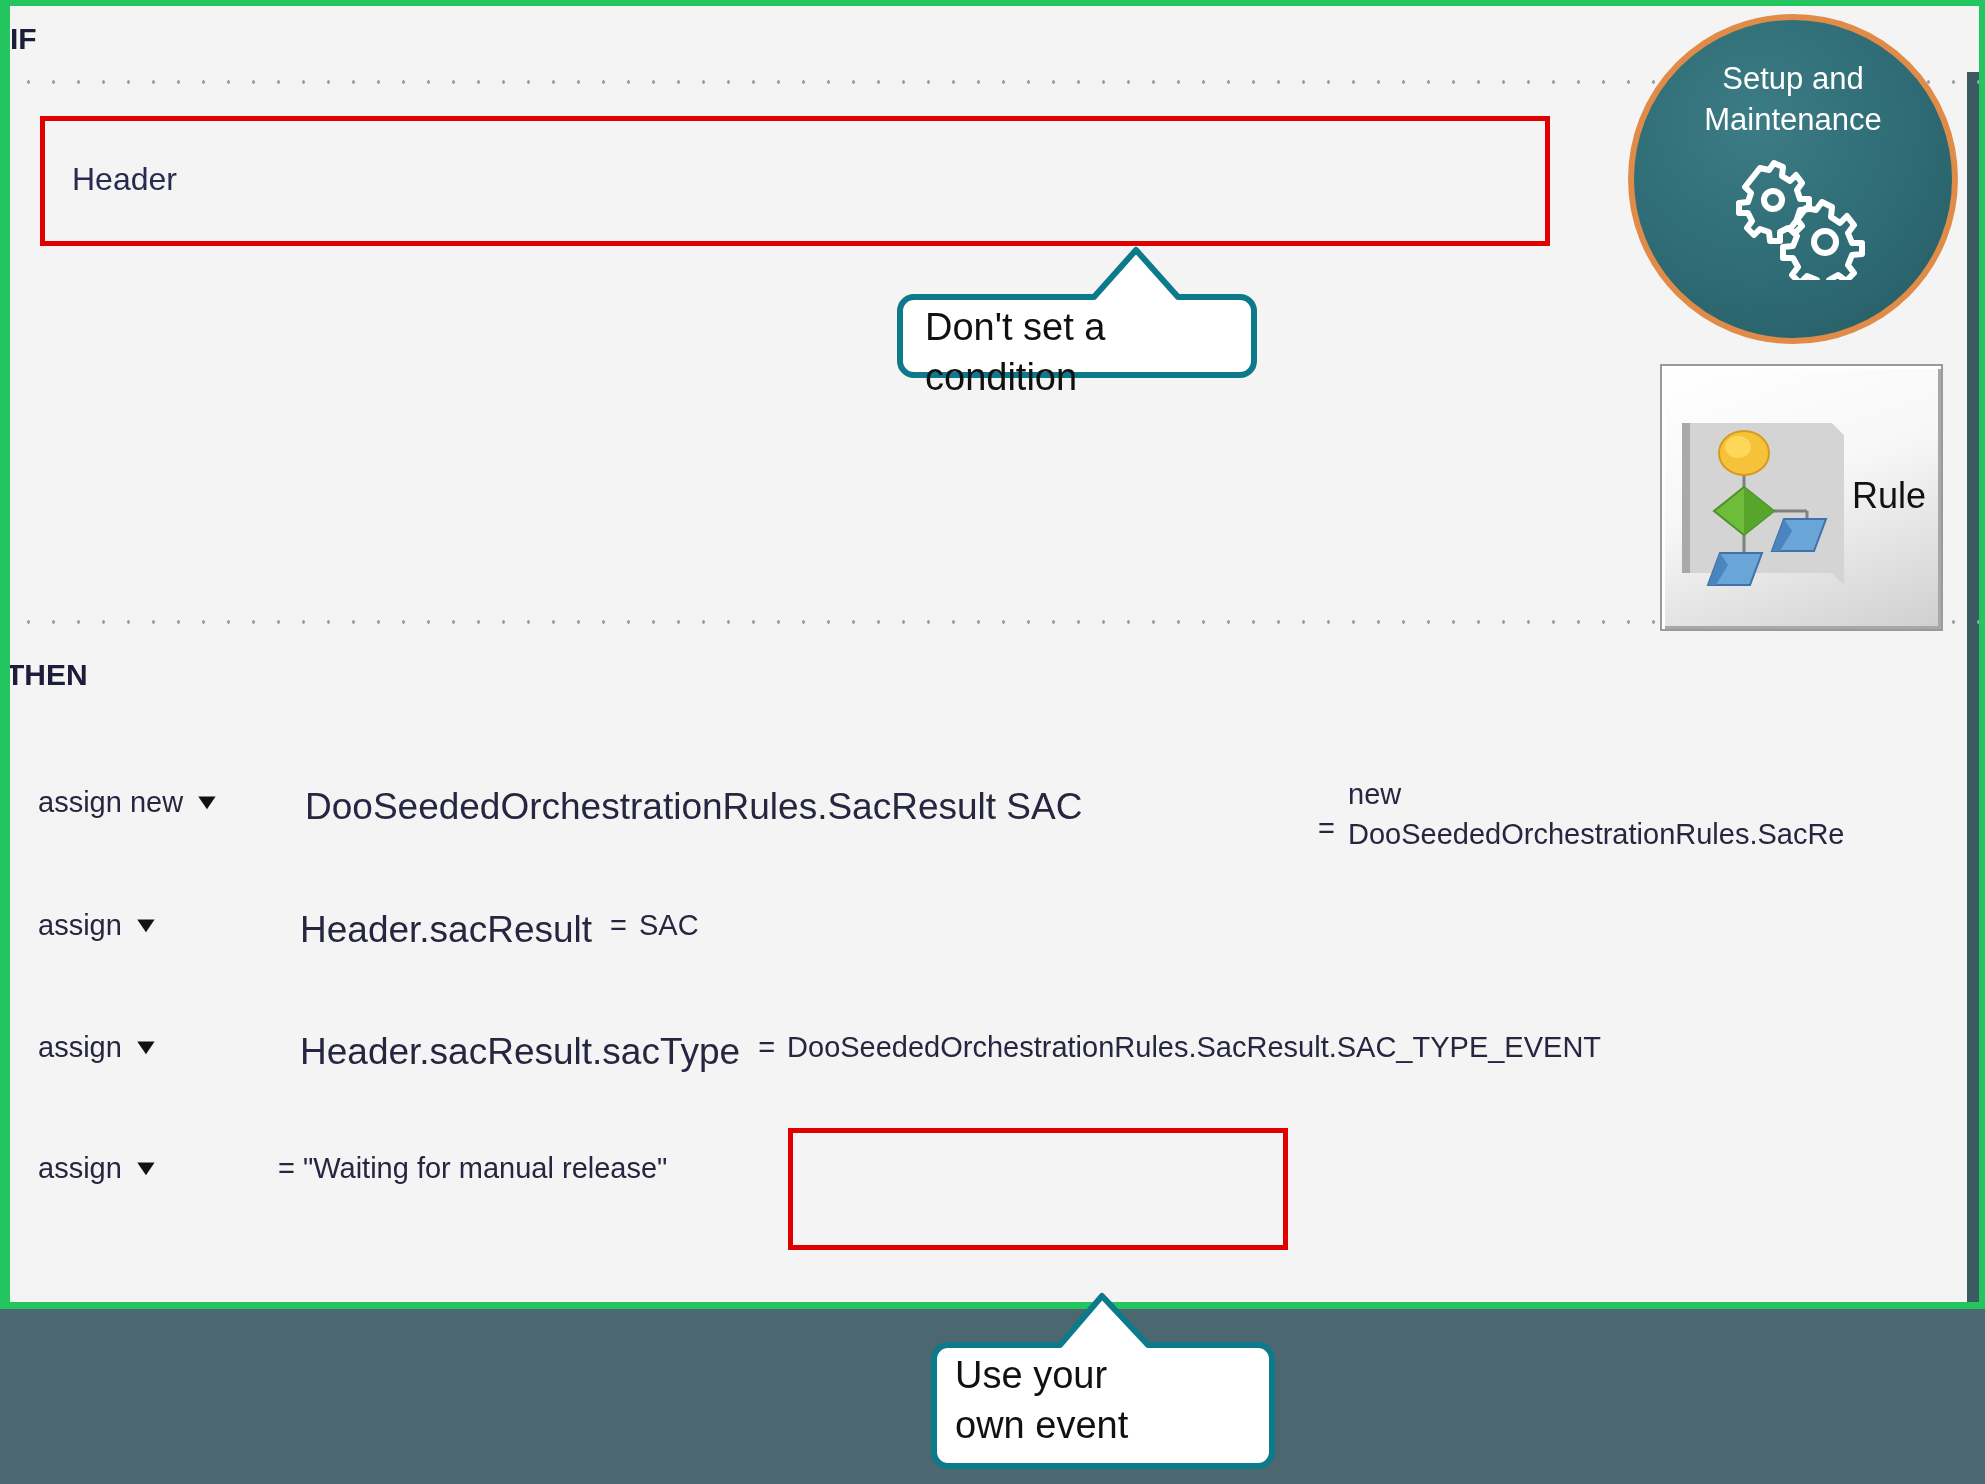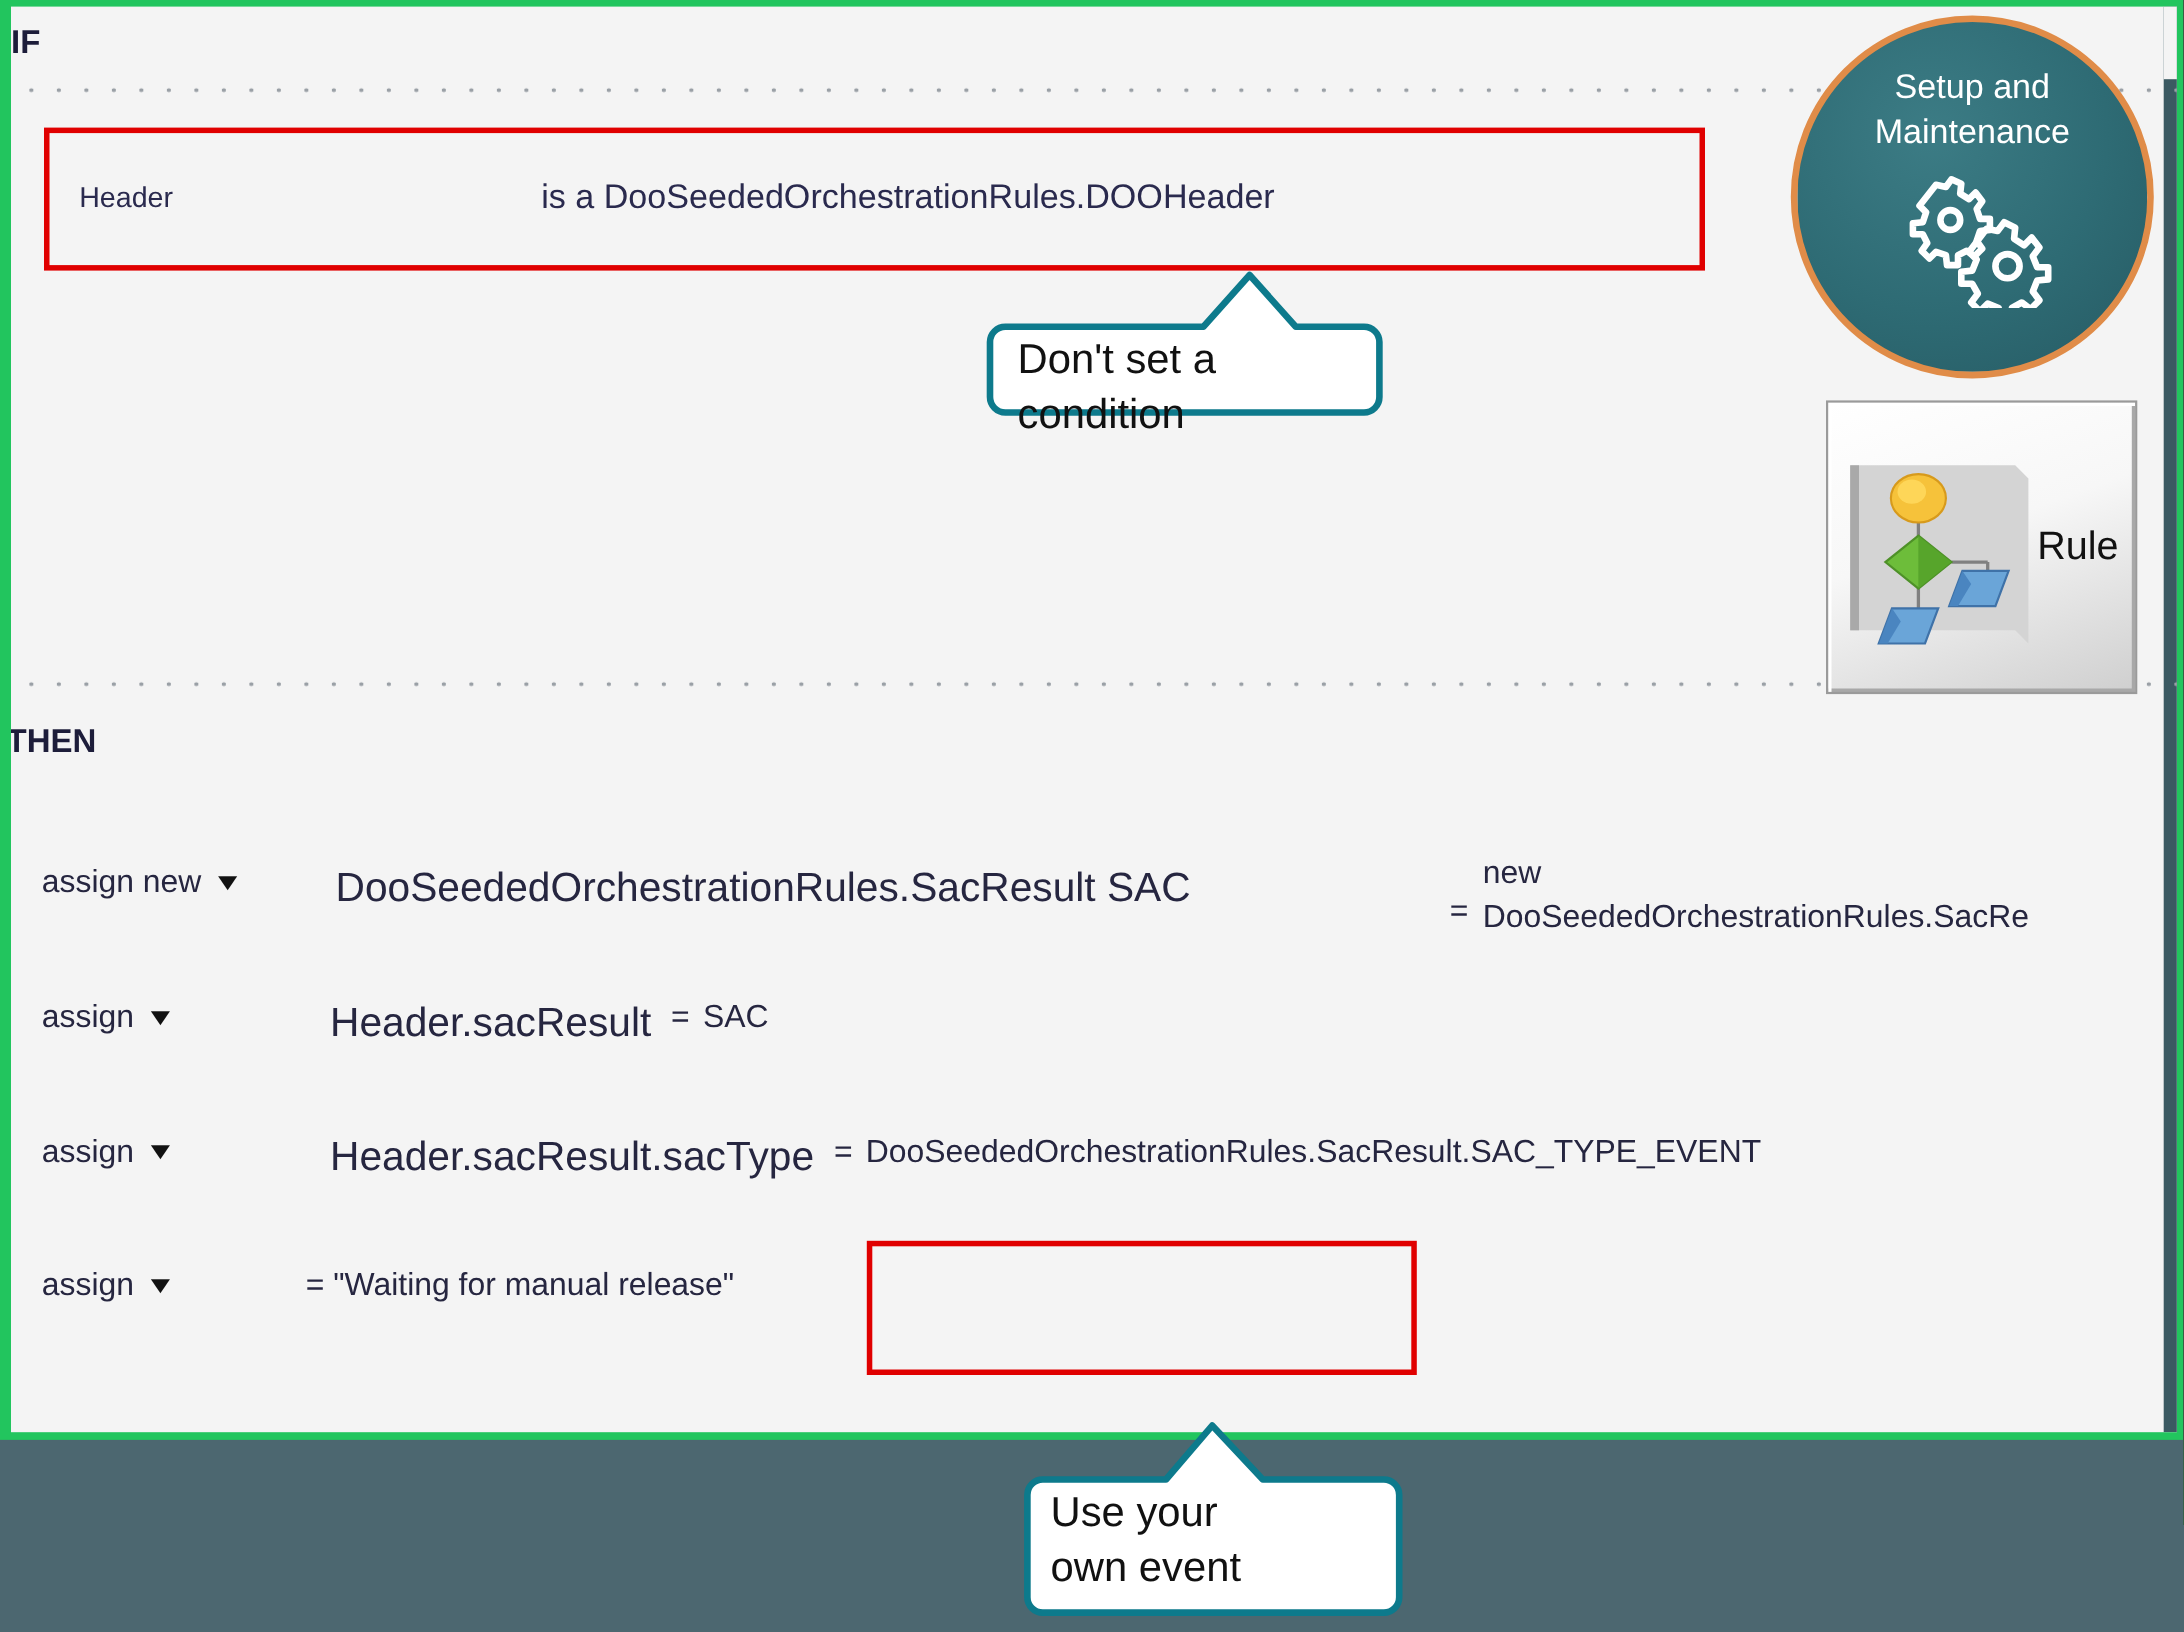--- a/index.html
+++ b/index.html
@@ -94,21 +94,21 @@
   .cond-row {
     position: absolute;
     left: 62px;
     top: 143px;
     width: 1450px;
     height: 60px;
     display: flex;
     align-items: center;
   }
   .cond-term {
-    font-size: 26px;
+    font-size: 32px;
     color: #2a2a4e;
     width: 420px;
     flex: 0 0 420px;
   }
   .cond-expr {
     font-size: 31px;
     color: #2a2a4e;
   }
 
   
@@ -278,21 +278,20 @@
   <div class="panel">
 
     <div class="right-strip"></div>
     <div class="right-strip-top"></div>
 
     <div class="kw kw-if">IF</div>
     <div class="dots dots-top"></div>
 
     <div class="cond-row">
       <span class="cond-term">Header</span>
-      <span class="cond-expr">is a DooSeededOrchestrationRules.DOOHeader</span>
     </div>
     <div class="redbox redbox-header"></div>
 
     <div class="dots dots-bottom"></div>
 
     <div class="kw kw-then">THEN</div>
 
     <div class="action-row row1">
       <span class="act-op">
         <span>assign new</span>

